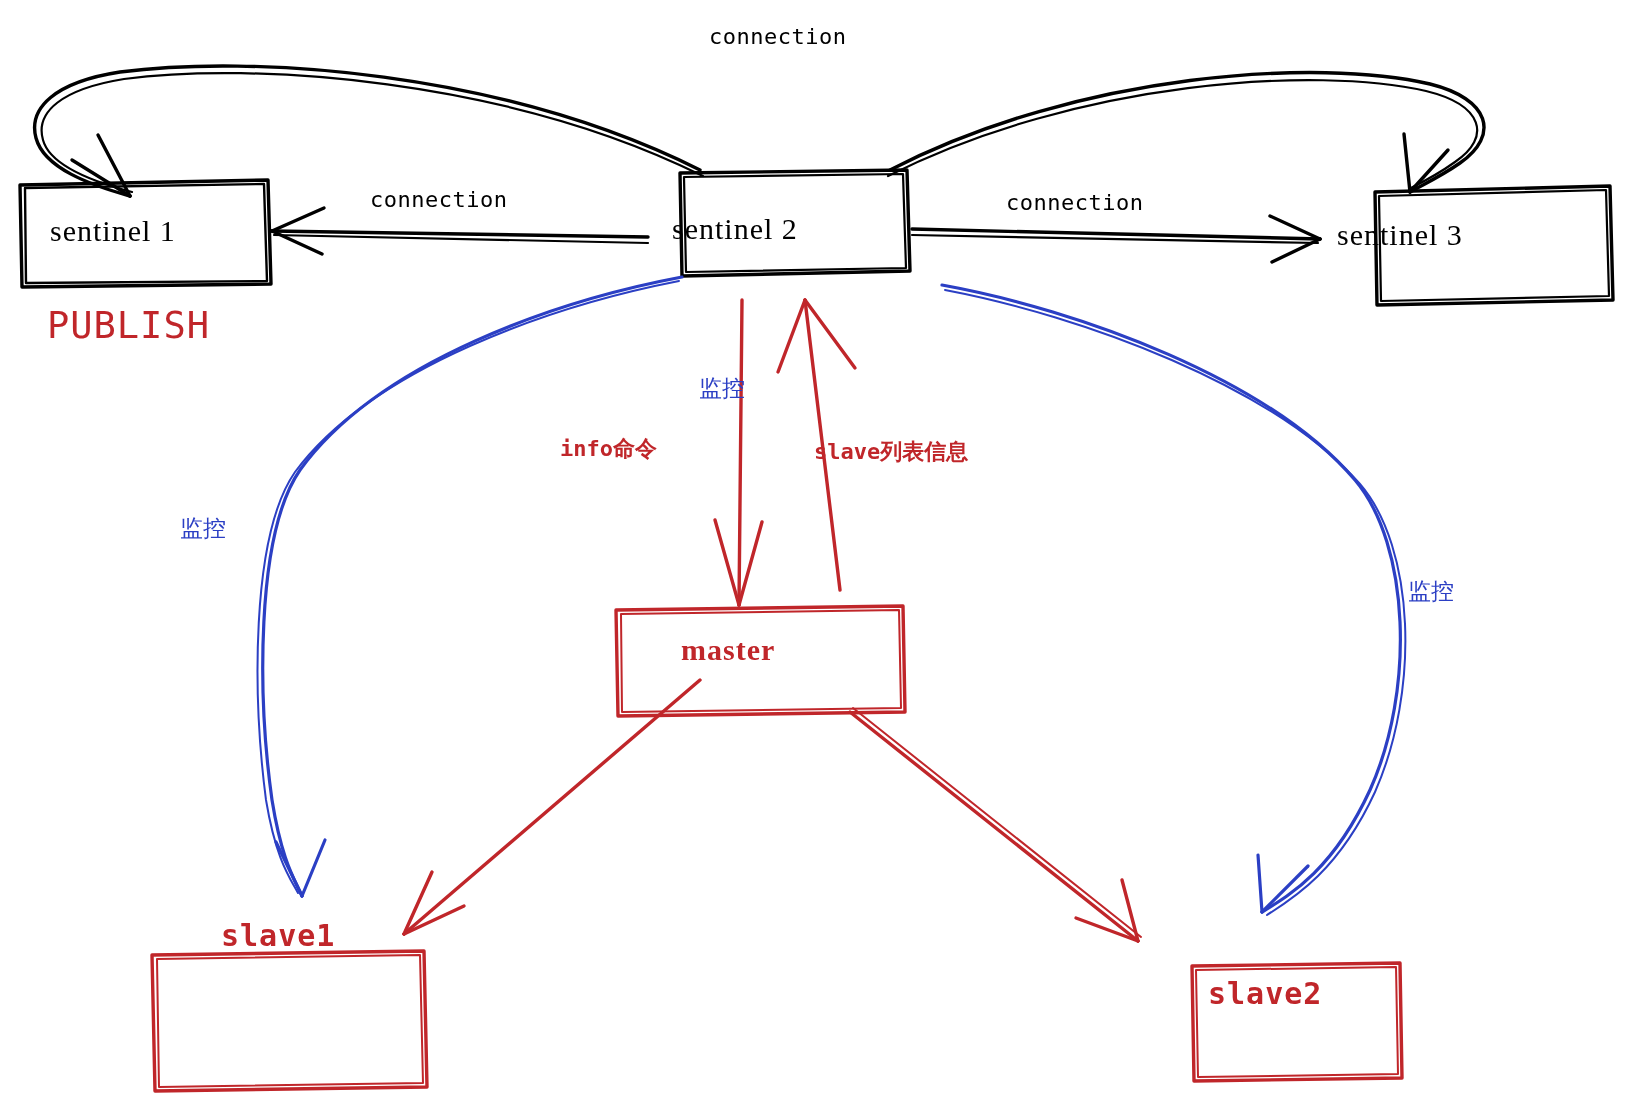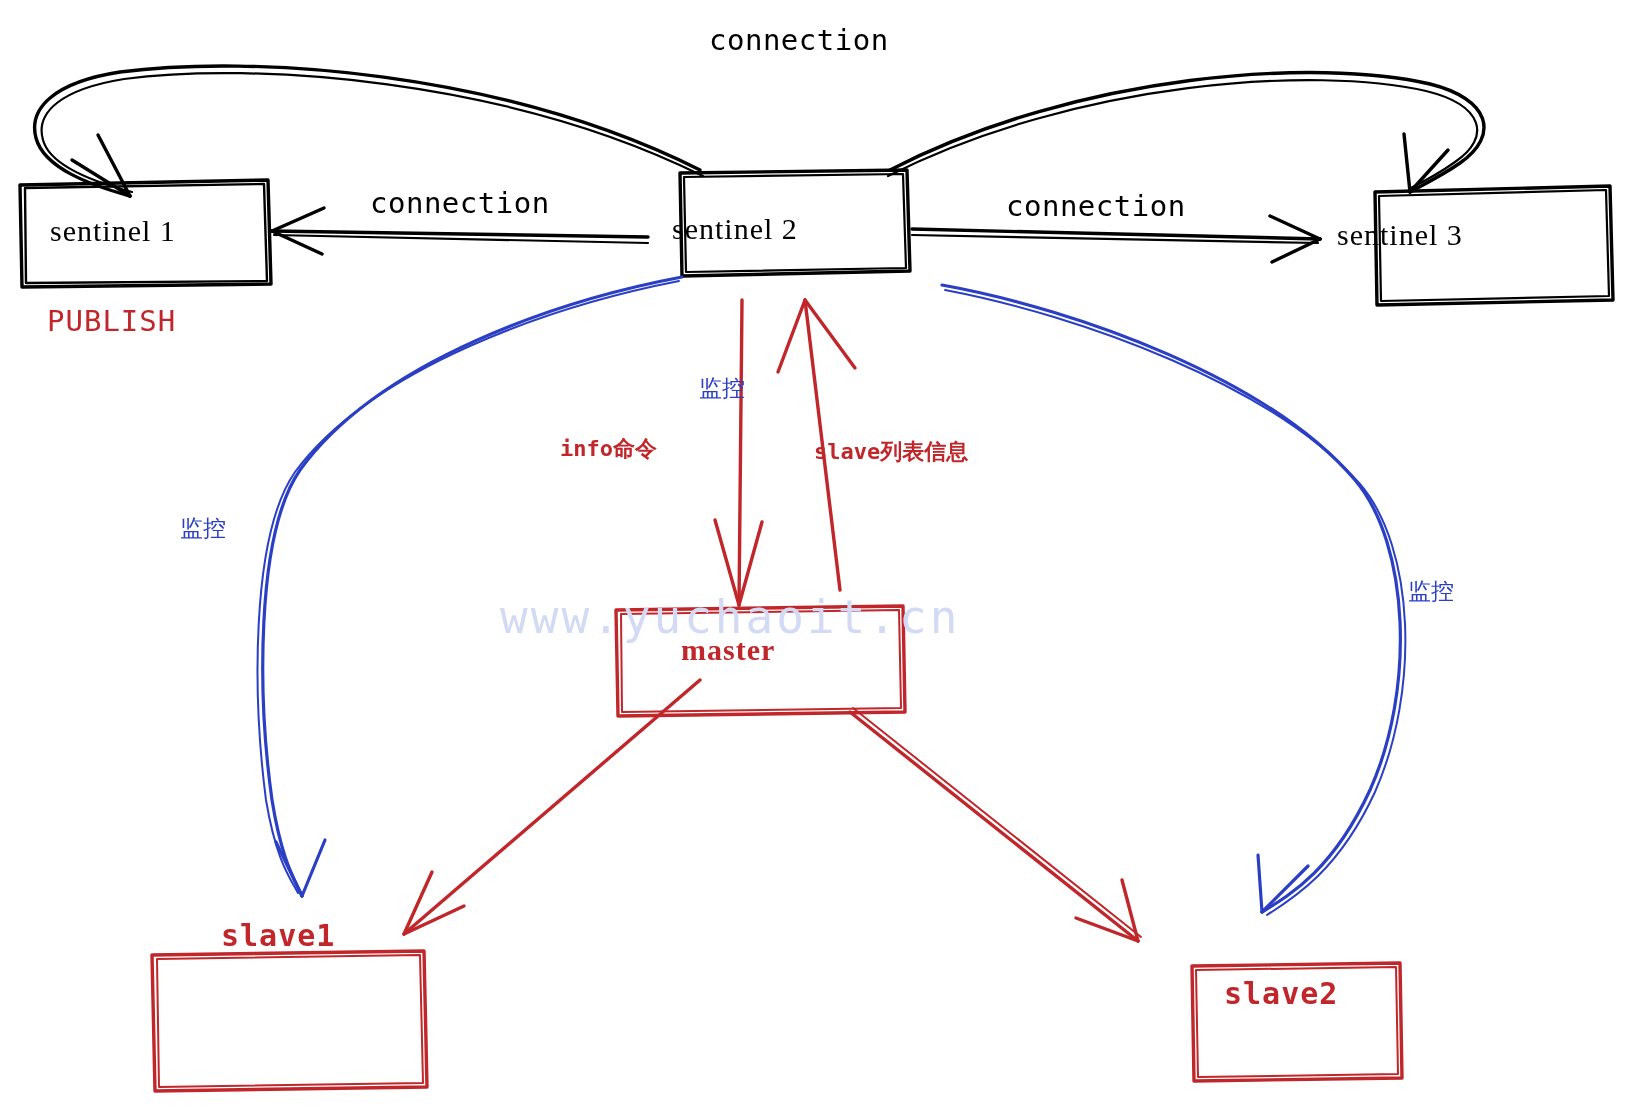--- a/index.html
+++ b/index.html
@@ -29,38 +29,38 @@
   }
   .node-label {
     font-family: "DejaVu Sans Mono", "Liberation Mono", monospace;
     font-size: 30px;
     letter-spacing: 1px;
   }
   .node-black { color: #000000; font-family: Liberation Serif, serif; }
   .node-red { color: #C0262A; font-weight: bold; }
   .edge-black {
     font-family: "DejaVu Sans Mono", "Liberation Mono", monospace;
-    font-size: 29px;
+    font-size: 22px;
     color: #000000;
     letter-spacing: 0.5px;
   }
   .edge-red {
     font-family: "DejaVu Sans Mono", "Liberation Mono", monospace;
     font-size: 22px;
     color: #C0262A;
     font-weight: bold;
   }
   .edge-blue {
     font-family: "DejaVu Sans", "Liberation Sans", sans-serif;
     font-size: 23px;
     color: #2B3FC4;
   }
   .publish-lbl {
     font-family: "DejaVu Sans Mono", "Liberation Mono", monospace;
-    font-size: 29px;
+    font-size: 37px;
     color: #C0262A;
     letter-spacing: 1px;
   }
   .watermark {
     position: absolute;
     font-family: "DejaVu Sans Mono", "Liberation Mono", monospace;
     font-size: 46px;
     color: #D3DAF4;
     letter-spacing: 3px;
     white-space: nowrap;
@@ -172,33 +172,32 @@
 
       <g>
         <path d="M850,712 L1138,941"></path>
         <path d="M853,708 L1141,937" stroke-width="2.0"></path>
         <path d="M1138,941 L1122,880"></path>
         <path d="M1138,941 L1076,918"></path>
       </g>
     </g>
   </svg>
 
-  <div class="watermark" style="left:500px; top:590px;">www.yuchaoit.cn</div>
 
   <div class="lbl node-label node-black" style="left:50px; top:216px;">sentinel 1</div>
 
   <div class="lbl node-label node-black" style="left:672px; top:214px;">sentinel 2</div>
 
   <div class="lbl node-label node-black" style="left:1337px; top:220px;">sentinel 3</div>
 
   <div class="lbl node-label node-red" style="left:681px; top:635px;font-family:Liberation Serif, serif;">master</div>
 
   <div class="lbl node-label node-red" style="left:221px; top:921px;">slave1</div>
 
-  <div class="lbl node-label node-red" style="left:1208px; top:979px;margin-left:16px;">slave2</div>
+  <div class="lbl node-label node-red" style="left:1208px; top:979px;">slave2</div>
 
   <div class="lbl edge-black" style="left:709px; top:26px;">connection</div>
 
   <div class="lbl edge-black" style="left:370px; top:189px;">connection</div>
 
   <div class="lbl edge-black" style="left:1006px; top:192px;">connection</div>
 
   <div class="lbl edge-blue" style="left:699px; top:377px;">监控</div>
 
   <div class="lbl edge-blue" style="left:180px; top:517px;">监控</div>

